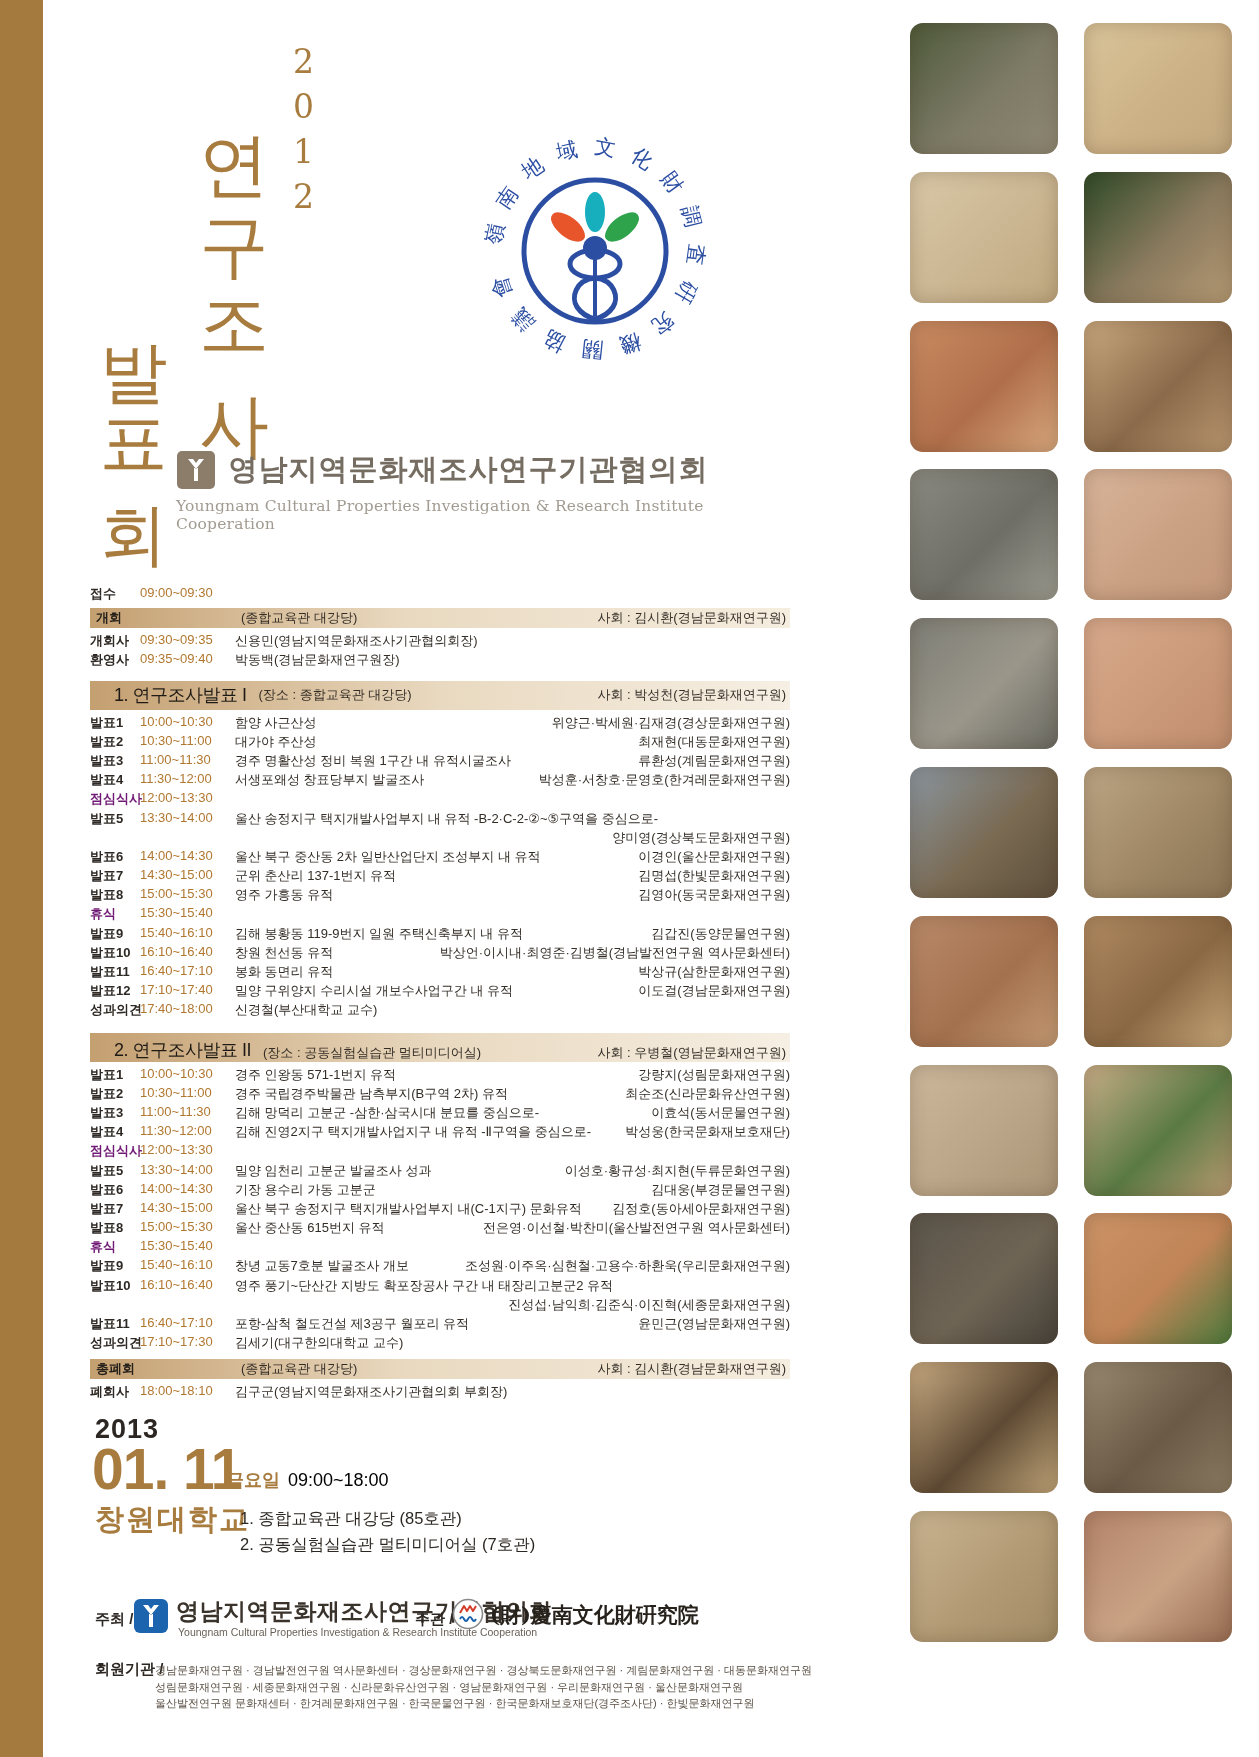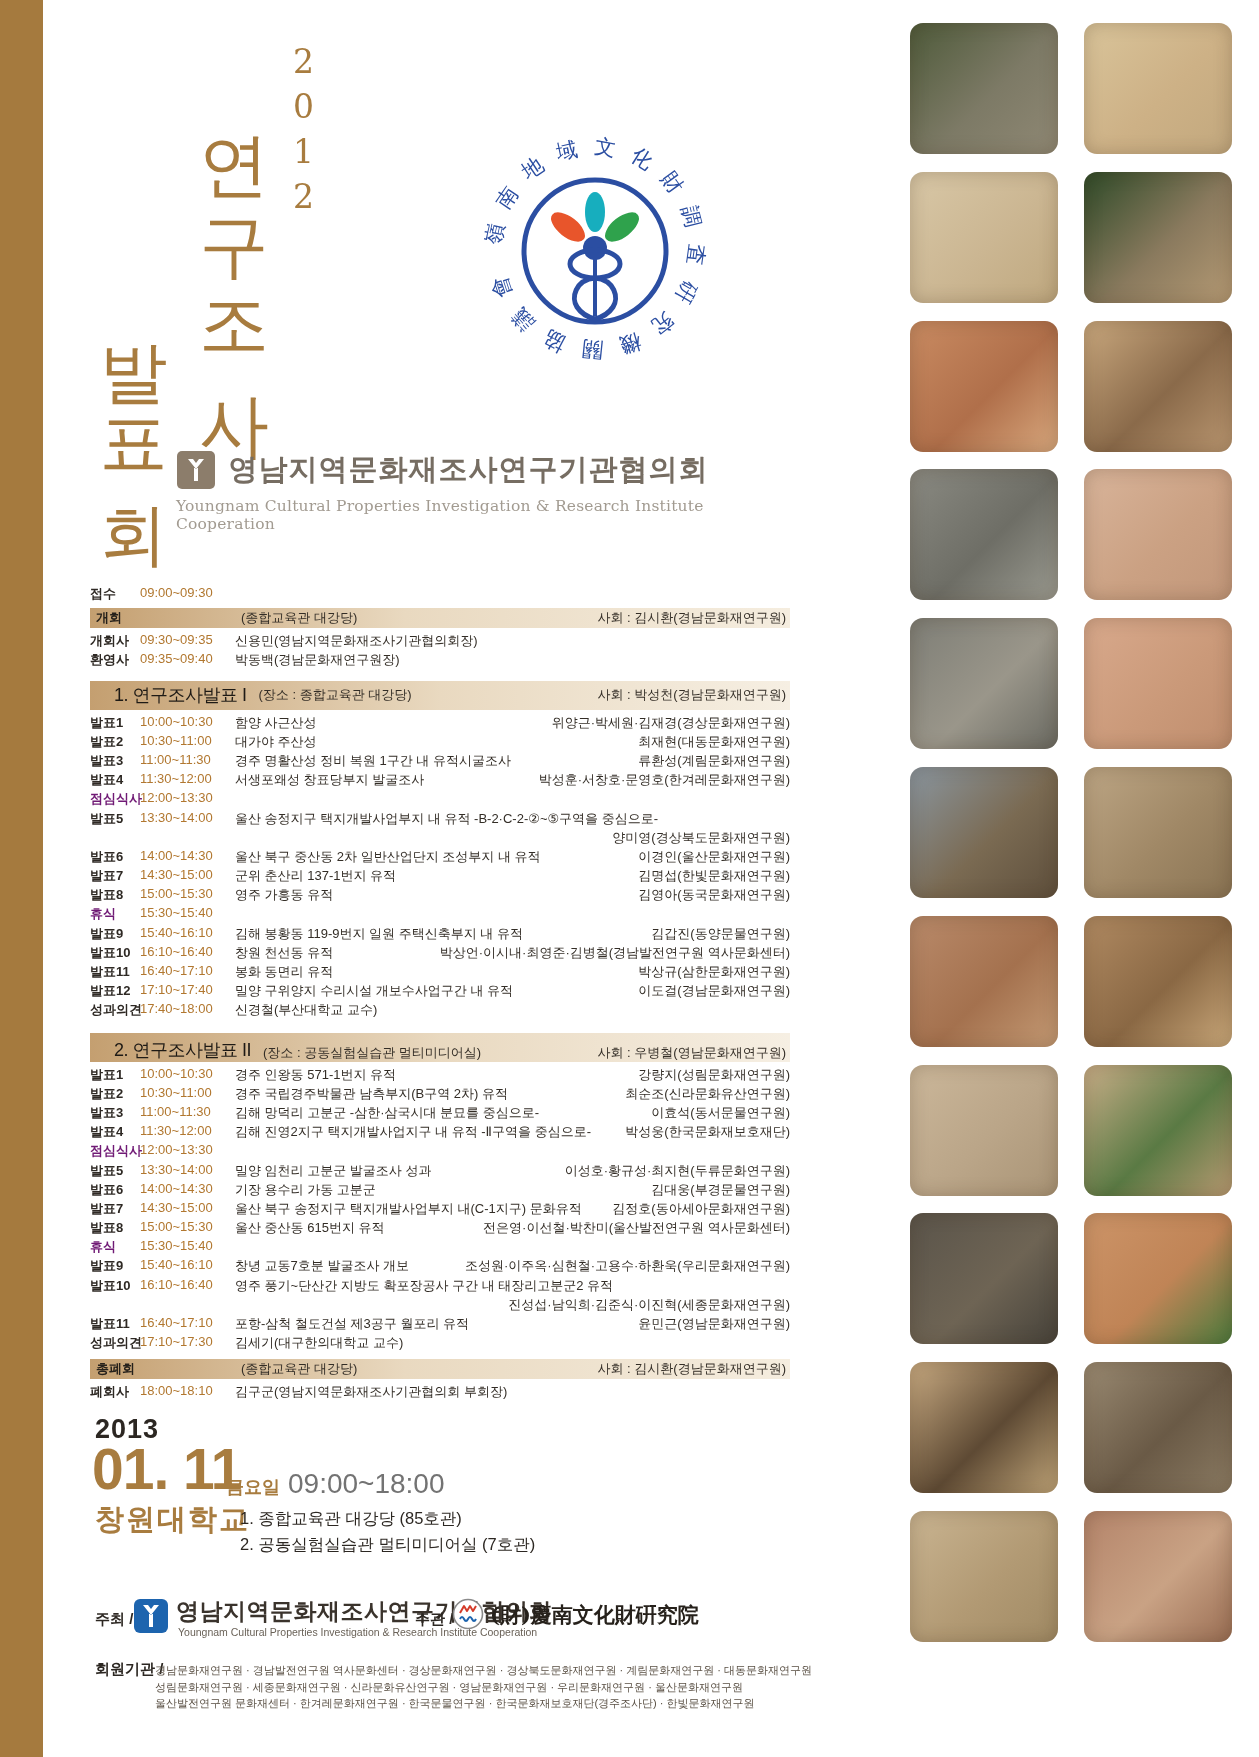--- a/index.html
+++ b/index.html
@@ -46,21 +46,21 @@
   .sband .s-host{margin-left:auto;padding-right:4px;font-size:13px;flex:0 0 auto;}
   .mt12{margin-top:12px;align-items:flex-end;}
   .mt6{margin-top:6px;}
   [data-rows]{margin-top:4px;}
 
   
   .y2013{position:absolute;left:95px;top:1414px;font-size:27px;font-weight:bold;color:#2c2722;letter-spacing:1px;}
   .bigdate{position:absolute;left:92px;top:1436px;font-size:57px;font-weight:bold;color:#A87C3F;letter-spacing:-1px;}
   .daytime{position:absolute;left:226px;top:1468px;}
   .daytime .day{font-size:18px;font-weight:bold;color:#A87C3F;margin-right:8px;}
-  .daytime .hours{font-size:28px;color:#737373;}
+  .daytime .hours{font-size:18px;color:#000000;}
   .campus{position:absolute;left:95px;top:1500px;font-size:29px;font-weight:bold;color:#A87C3F;letter-spacing:2px;}
   .venues{position:absolute;left:240px;top:1505px;font-size:16.5px;line-height:26px;color:#2c2722;}
 
   
   .f-label{position:absolute;font-size:15px;font-weight:bold;color:#2c2722;}
   .host-label{left:95px;top:1610px;}
   .host-logo{position:absolute;left:133px;top:1598px;}
   .host-kr{position:absolute;left:176px;top:1596px;font-family:"DejaVu Serif",serif;font-weight:bold;
            font-size:23px;color:#3a332c;letter-spacing:0.5px;}
   .host-en{position:absolute;left:178px;top:1626px;font-size:10.5px;color:#6a6258;}

